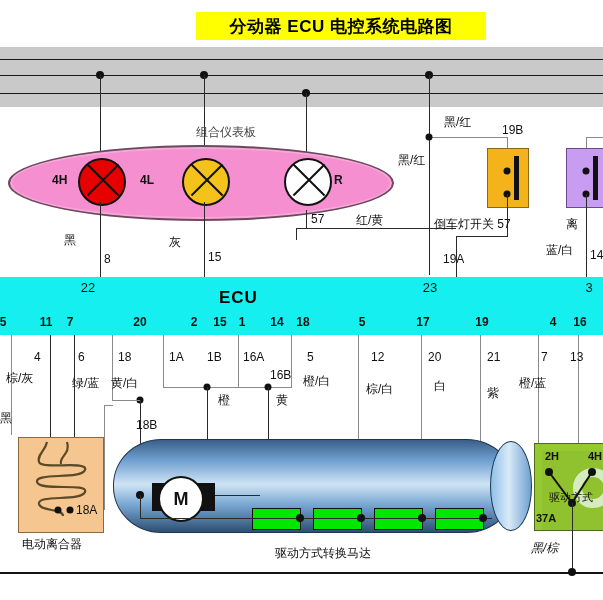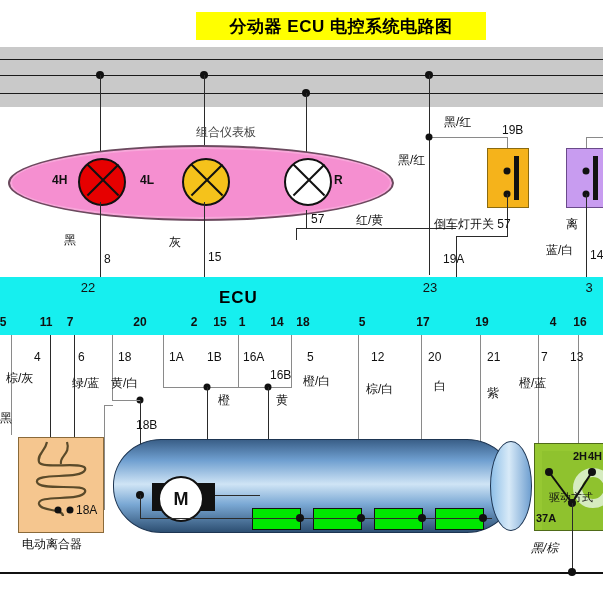--- a/index.html
+++ b/index.html
@@ -310,26 +310,27 @@
   <div class="abs res" style="left:313px;"></div>
   <div class="abs res" style="left:374px;"></div>
   <div class="abs res" style="left:435px;"></div>
 
   <div class="wire-h abs" style="left:252px;top:518px;width:240px;"></div>
   <div class="dot abs" style="left:300px;top:518px;"></div>
   <div class="dot abs" style="left:361px;top:518px;"></div>
   <div class="dot abs" style="left:422px;top:518px;"></div>
   <div class="dot abs" style="left:483px;top:518px;"></div>
 
+  <div class="abs" id="motor-caption">驱动方式转换马达</div>
 
   <div class="abs" id="mode-box">
     <div class="face"></div>
     <div id="mode-ring"></div>
   </div>
-  <span class="mode-term" style="left:545px;top:450px;margin-left:28px;">2H</span>
+  <span class="mode-term" style="left:545px;top:450px;">2H</span>
   <span class="mode-term" style="left:588px;top:450px;">4H</span>
   <span id="mode-text">驱动方式</span>
   <span class="mode-term" style="left:536px;top:512px;">37A</span>
 
   <div class="dot abs" style="left:549px;top:472px;"></div>
   <div class="dot abs" style="left:592px;top:472px;"></div>
   <div class="dot abs" style="left:572px;top:503px;"></div>
   <svg class="abs" style="left:534px;top:443px;width:69px;height:86px;" viewBox="0 0 69 86">
     <line x1="15" y1="29" x2="38" y2="60" stroke="#111" stroke-width="2"></line>
     <line x1="58" y1="29" x2="38" y2="60" stroke="#111" stroke-width="2"></line>

